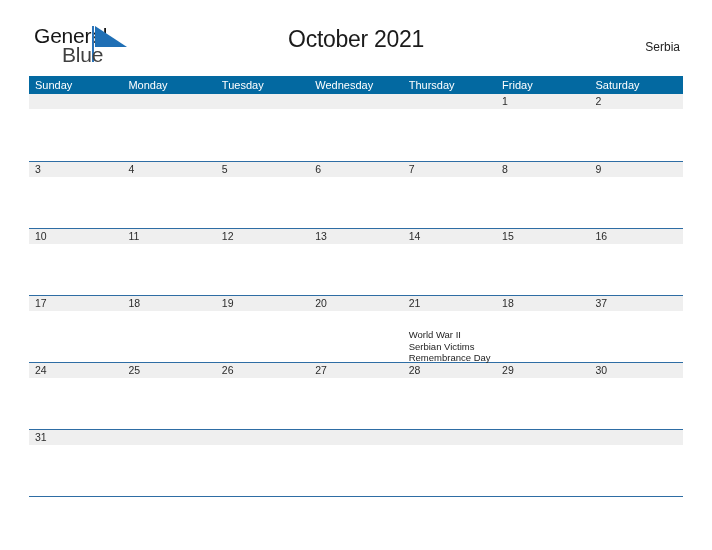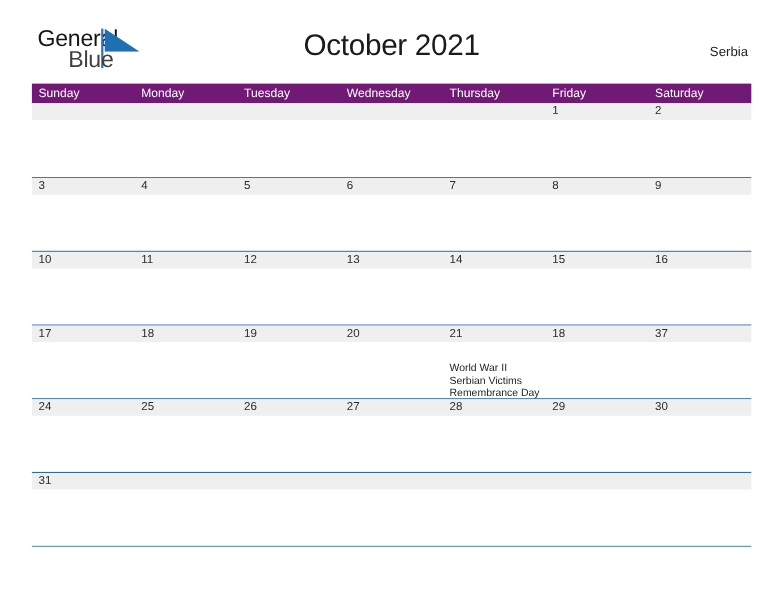--- a/index.html
+++ b/index.html
@@ -70,21 +70,21 @@
     height: 36px;
     background: #2b73b8;
   }
 
   .title {
     position: absolute;
     left: 0;
     right: 0;
     top: 26px;
     text-align: center;
-    font-size: 27px;
+    font-size: 23px;
     font-weight: 400;
     color: #1b1b1b;
     letter-spacing: -0.3px;
   }
 
   .country {
     position: absolute;
     right: 3px;
     top: 40px;
     font-size: 12px;
@@ -92,21 +92,21 @@
   }
 
   
   .calendar {
     position: relative;
     width: 654px;
   }
 
   .weekday-header {
     display: flex;
-    background: #701a75;
+    background: #0369a1;
     height: 18px;
     align-items: flex-end;
   }
   .weekday-cell {
     flex: 1 1 0;
     color: #ffffff;
     font-size: 11px;
     padding-left: 6px;
     line-height: 18px;
     white-space: nowrap;

